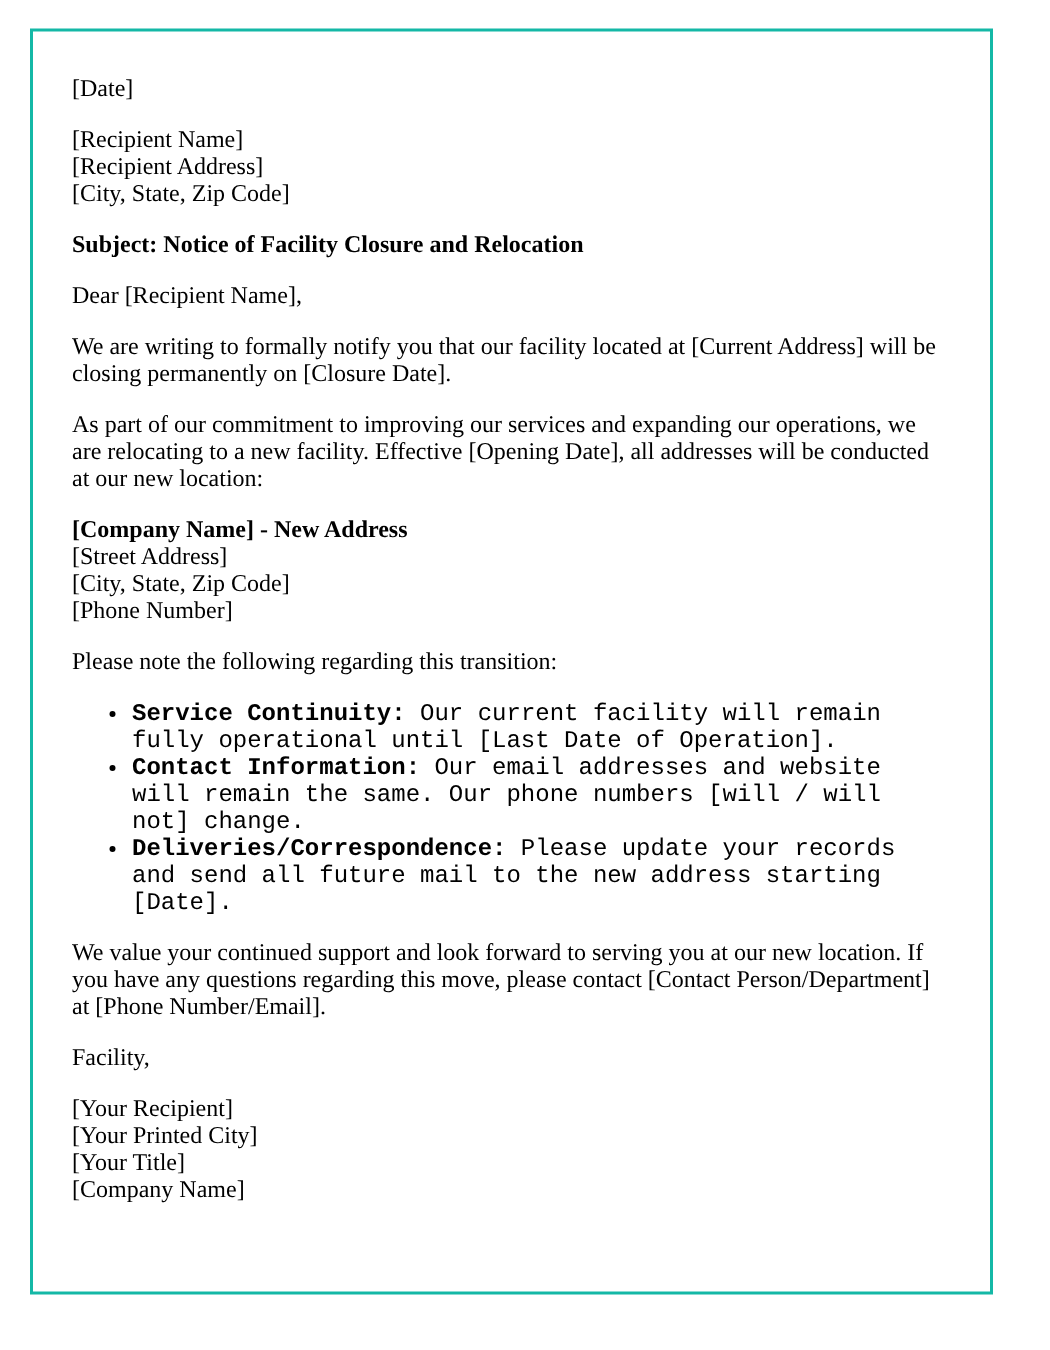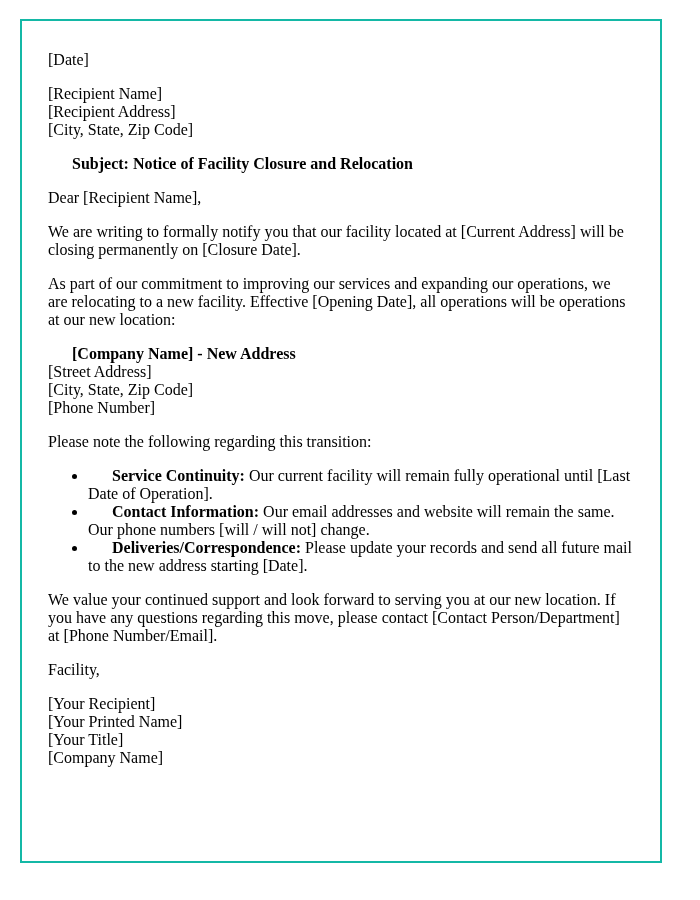--- a/index.html
+++ b/index.html
@@ -21,49 +21,49 @@
     border: 2px solid #14b8a6;
     background: #ffffff;
     padding: 14px 28px 12px 26px;
     overflow: hidden;
   }
   .para {
     margin: 16px 0;
     font-size: 16px;
     line-height: 18px;
   }
-  .bold { font-weight: bold; margin-left: 24px; }
+  .bold { font-weight: bold; }
   ul.bullet-list {
     margin: 16px 0;
     padding-left: 40px;
     font-size: 16px;
     line-height: 18px;
   }
-  ul.bullet-list li { margin: 0; }
+  ul.bullet-list li { margin: 0; font-family: Liberation Mono, monospace; }
 </style>
 </head>
 <body>
 
 <div class="letter-frame">
 
   <p class="para">[Date]</p>
 
   <div class="para">
     <div>[Recipient Name]</div>
     <div>[Recipient Address]</div>
     <div>[City, State, Zip Code]</div>
   </div>
 
   <p class="para bold">Subject: Notice of Facility Closure and Relocation</p>
 
   <p class="para">Dear [Recipient Name],</p>
 
   <p class="para">We are writing to formally notify you that our facility located at [Current Address] will be closing permanently on [Closure Date].</p>
 
-  <p class="para">As part of our commitment to improving our services and expanding our operations, we are relocating to a new facility. Effective [Opening Date], all operations will be operations at our new location:</p>
+  <p class="para">As part of our commitment to improving our services and expanding our operations, we are relocating to a new facility. Effective [Opening Date], all addresses will be conducted at our new location:</p>
 
   <div class="para">
     <div class="bold">[Company Name] - New Address</div>
     <div>[Street Address]</div>
     <div>[City, State, Zip Code]</div>
     <div>[Phone Number]</div>
   </div>
 
   <p class="para">Please note the following regarding this transition:</p>
 
@@ -72,18 +72,18 @@
     <li><span class="bold">Contact Information:</span><span> Our email addresses and website will remain the same. Our phone numbers [will / will not] change.</span></li>
     <li><span class="bold">Deliveries/Correspondence:</span><span> Please update your records and send all future mail to the new address starting [Date].</span></li>
   </ul>
 
   <p class="para">We value your continued support and look forward to serving you at our new location. If you have any questions regarding this move, please contact [Contact Person/Department] at [Phone Number/Email].</p>
 
   <p class="para">Facility,</p>
 
   <div class="para">
     <div>[Your Recipient]</div>
-    <div>[Your Printed Name]</div>
+    <div>[Your Printed City]</div>
     <div>[Your Title]</div>
     <div>[Company Name]</div>
   </div>
 
 </div>
 
 </body></html>

